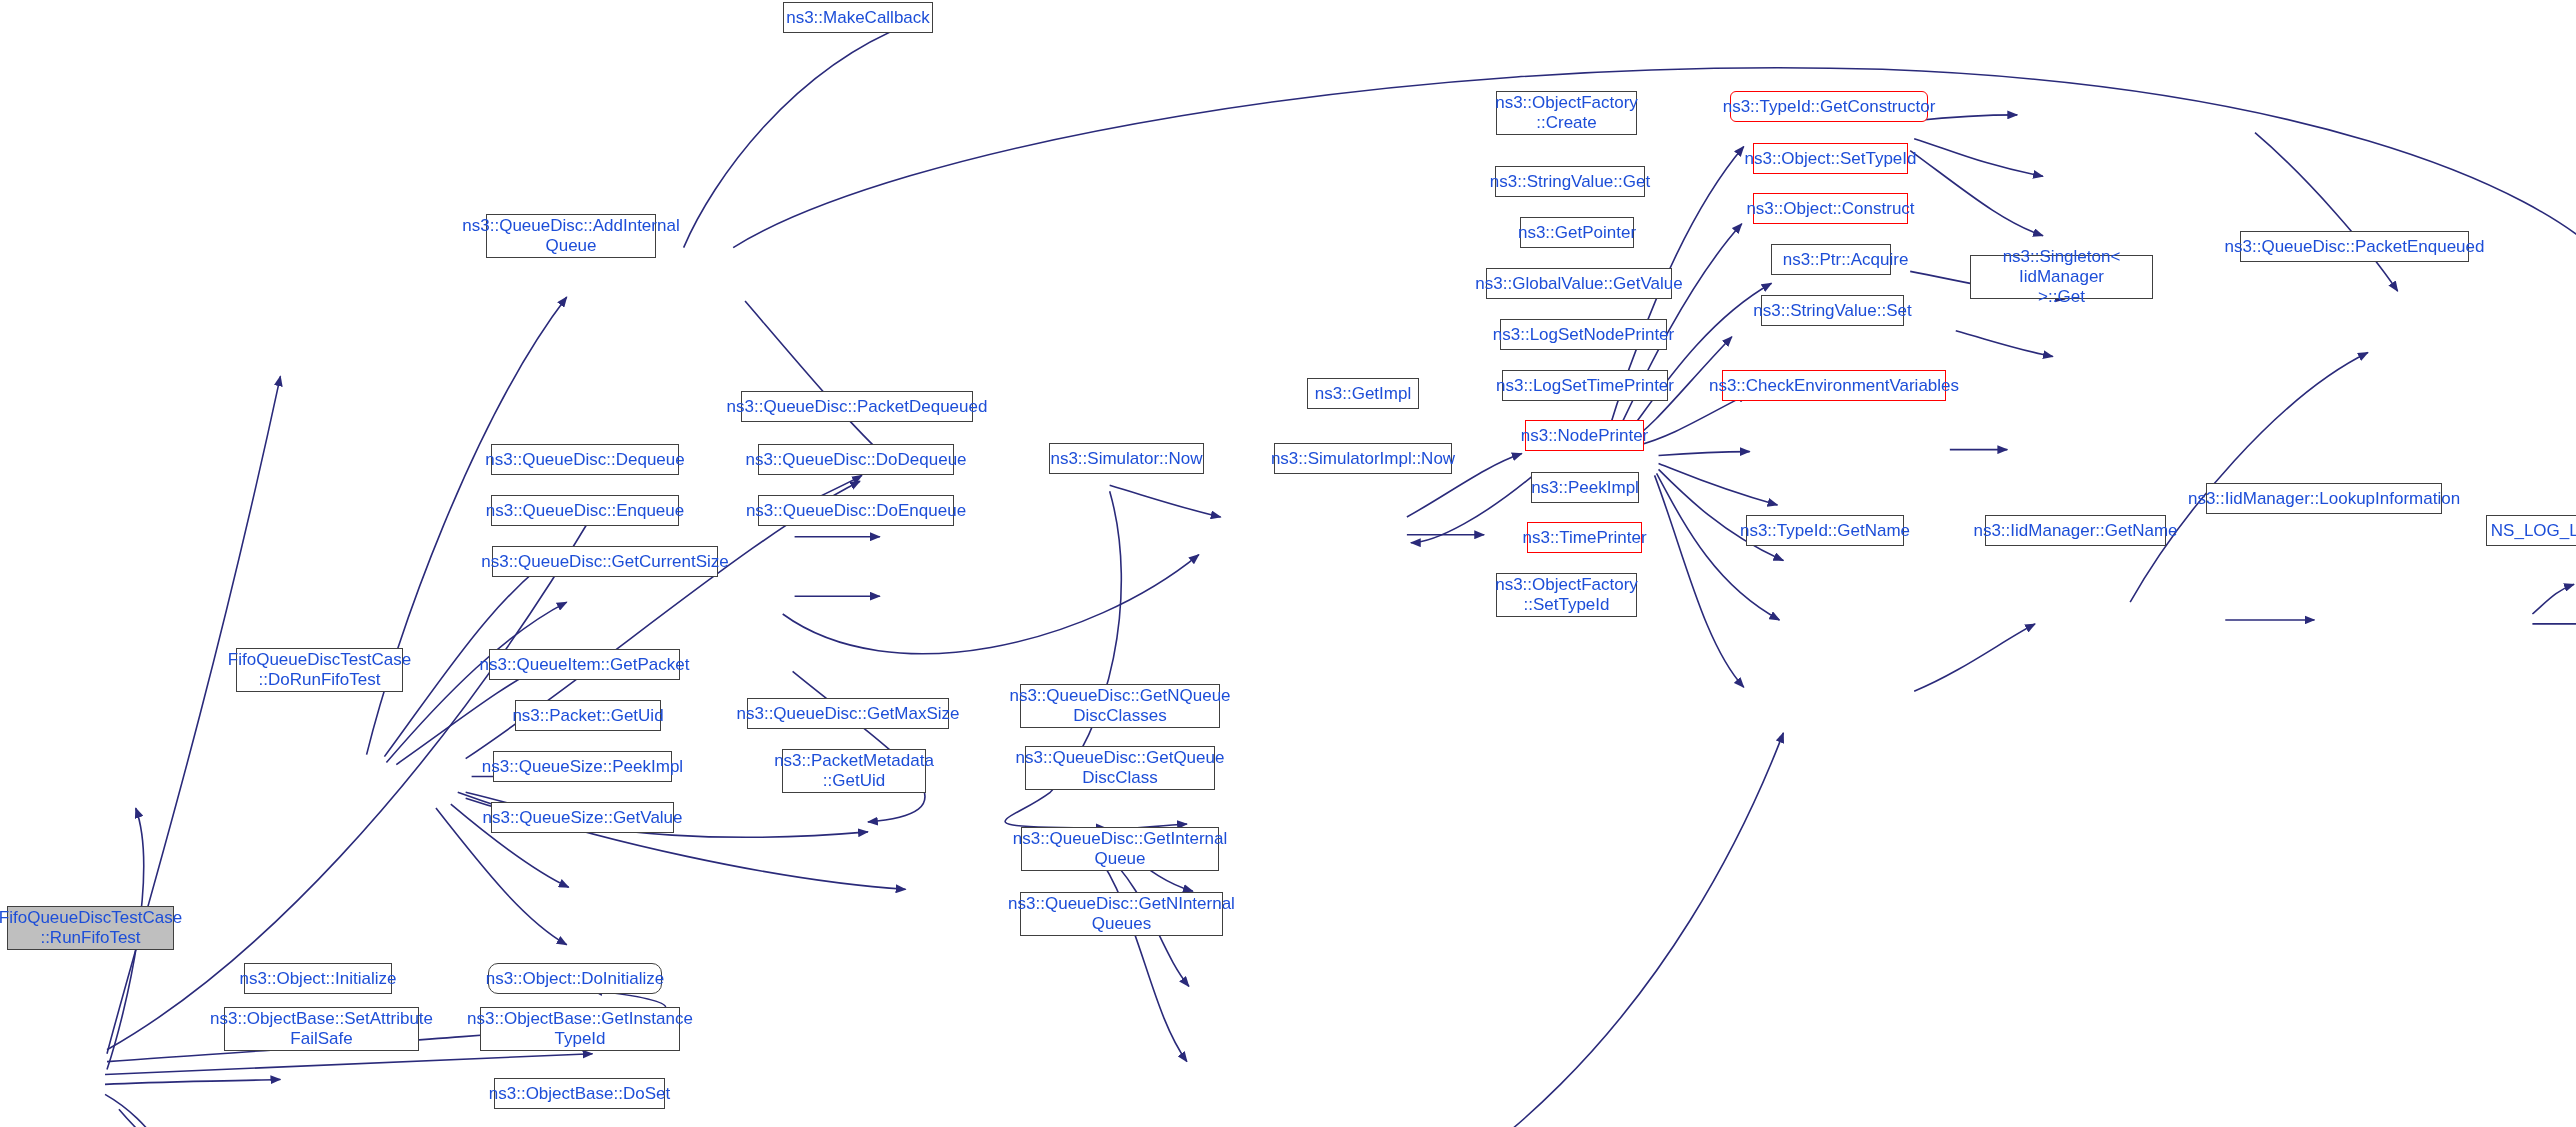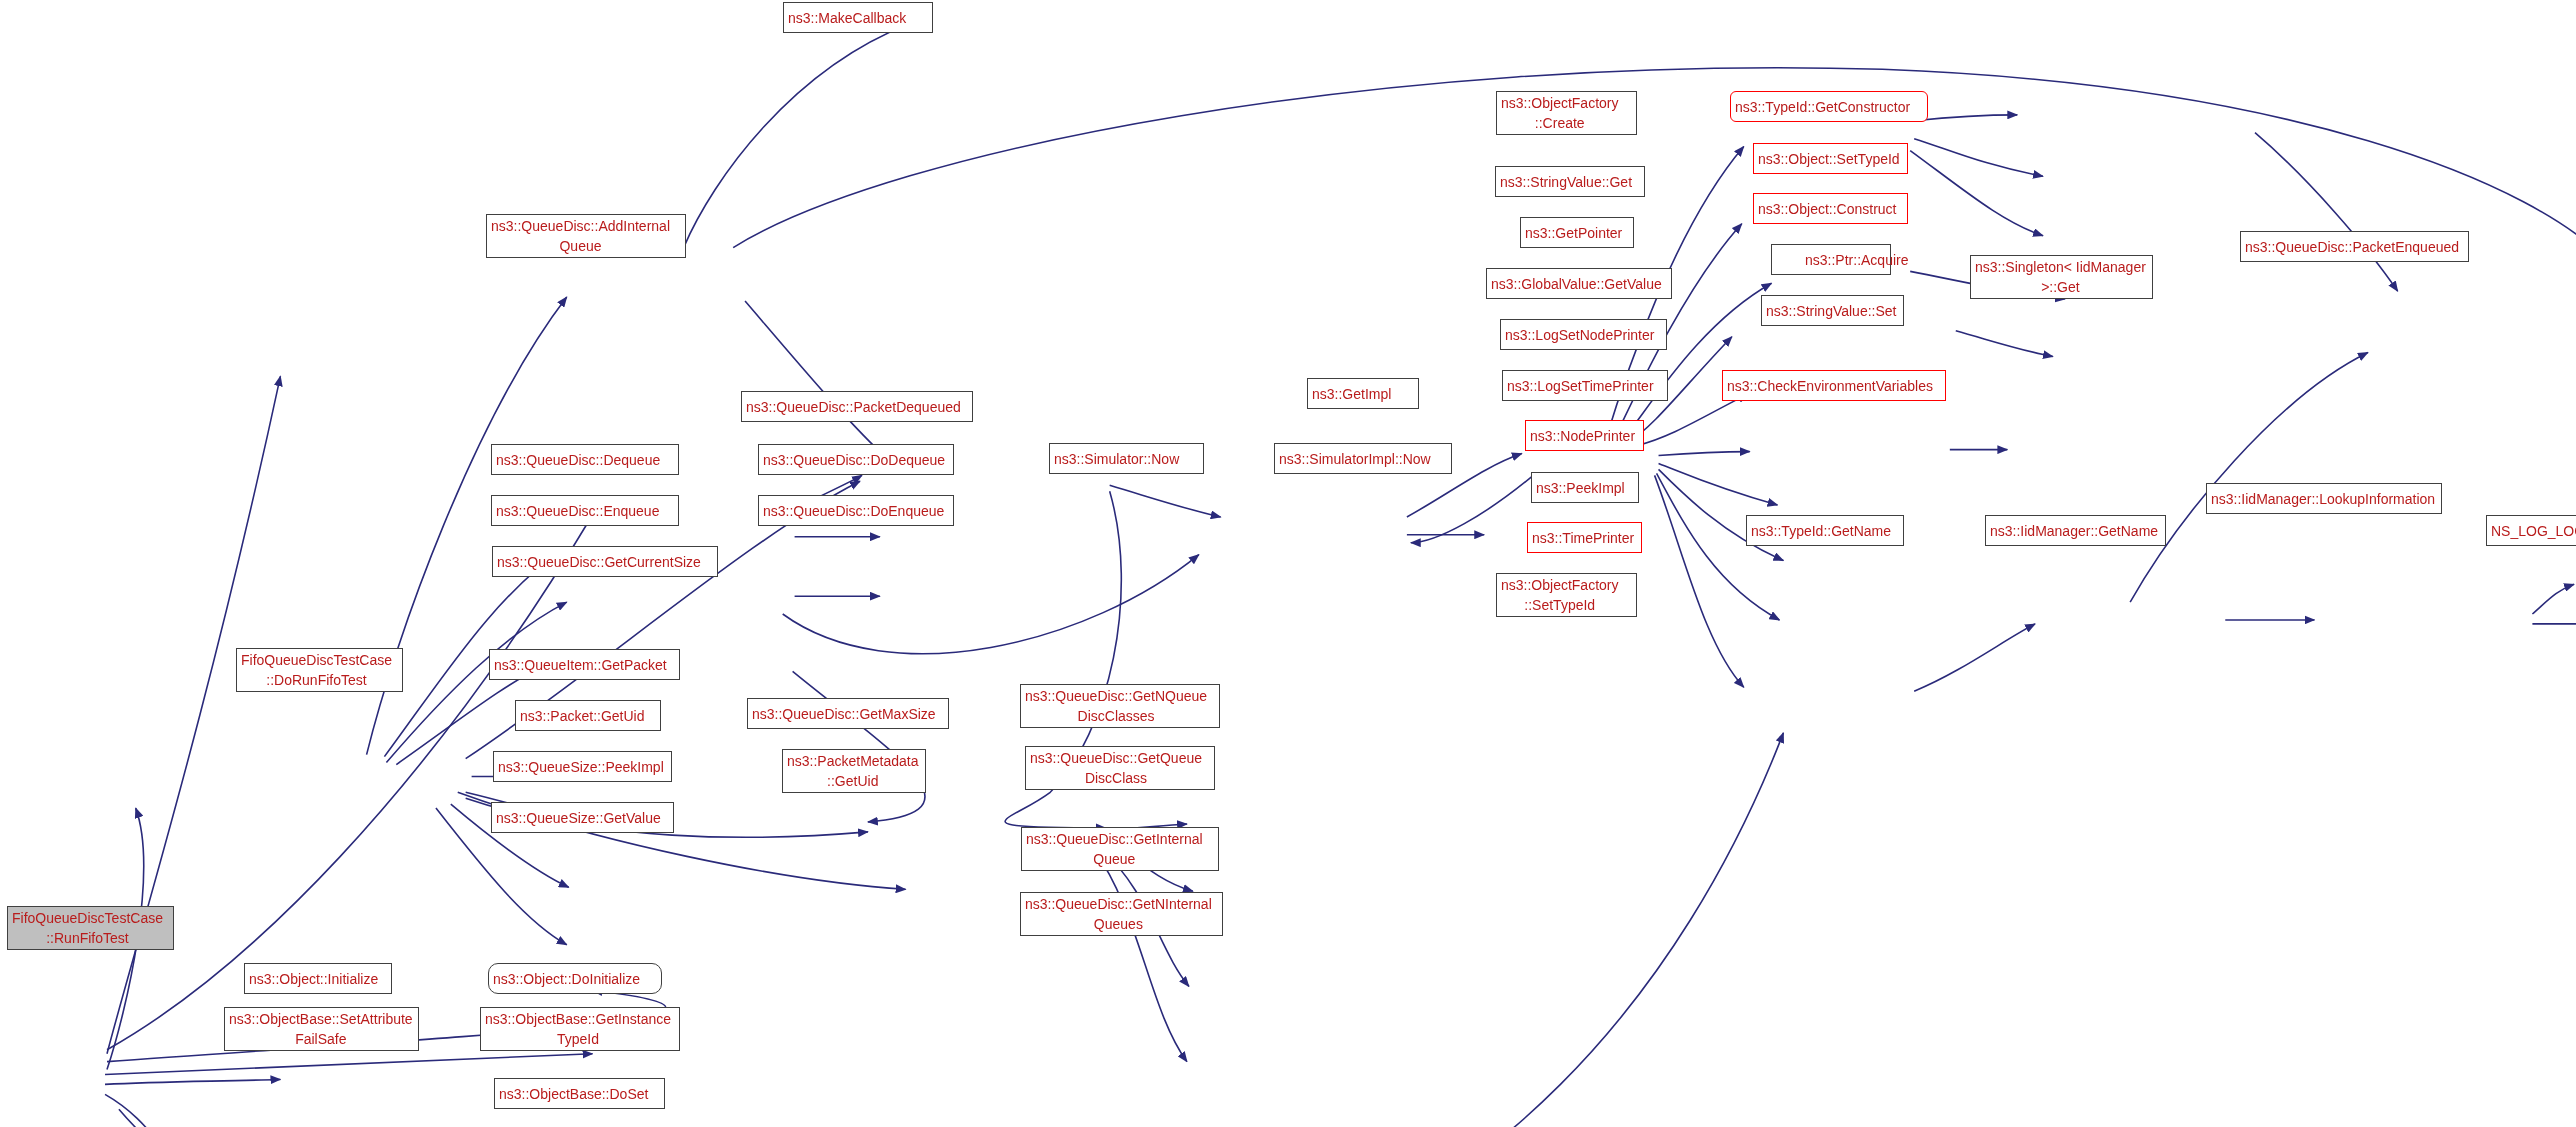--- a/index.html
+++ b/index.html
@@ -7,26 +7,26 @@
     position:relative;
     width:2576px;height:1127px;
     background:#ffffff;
     font-family:"Liberation Sans","DejaVu Sans",sans-serif;
     overflow:hidden;
   }
   svg#edges{position:absolute;left:0;top:0;width:2576px;height:1127px;}
   .node{
     position:absolute;
     box-sizing:border-box;
-    display:flex;align-items:center;justify-content:flex-start;
+    display:flex;align-items:center;justify-content:center;
     text-align:center;
     background:#ffffff;
     border:1px solid #404040;
-    color:#b91c1c;
-    font-size:14px;
+    color:#1d4ed8;
+    font-size:17px;
     line-height:20px;
     white-space:pre-line;
     letter-spacing:0px;
     z-index:5;
   }
   .node.red{border:1px solid #ff0000;}
   .node.cur{background:#bfbfbf;border:1px solid #404040;}
   .node span{display:block;padding:0 4px;}
 </style>
 </head>
@@ -124,21 +124,21 @@
 
       <path d="M2882,596 C2900,604 2915,614 2928,620"></path>
 
       <path d="M2740,308 C2820,400 2910,540 2968,600"></path>
     </g>
   </svg>
 <div class="node cur" style="left: 7px; top: 906px; width: 167px; height: 44px;"><span>FifoQueueDiscTestCase
 ::RunFifoTest</span></div>
     <div class="node" style="left: 236px; top: 648px; width: 167px; height: 44px;"><span>FifoQueueDiscTestCase
 ::DoRunFifoTest</span></div>
-    <div class="node" style="left: 486px; top: 214px; width: 200px; height: 44px;"><span>ns3::QueueDisc::AddInternal
+    <div class="node" style="left: 486px; top: 214px; width: 170px; height: 44px;"><span>ns3::QueueDisc::AddInternal
 Queue</span></div>
     <div class="node" style="left: 783px; top: 2px; width: 150px; height: 31px;"><span>ns3::MakeCallback</span></div>
     <div class="node" style="left: 741px; top: 391px; width: 232px; height: 31px;"><span>ns3::QueueDisc::PacketDequeued</span></div>
     <div class="node" style="left: 491px; top: 444px; width: 188px; height: 31px;"><span>ns3::QueueDisc::Dequeue</span></div>
     <div class="node" style="left: 758px; top: 444px; width: 196px; height: 31px;"><span>ns3::QueueDisc::DoDequeue</span></div>
     <div class="node" style="left: 491px; top: 495px; width: 188px; height: 31px;"><span>ns3::QueueDisc::Enqueue</span></div>
     <div class="node" style="left: 758px; top: 495px; width: 196px; height: 31px;"><span>ns3::QueueDisc::DoEnqueue</span></div>
     <div class="node" style="left: 473px; top: 546px; width: 226px; height: 31px; margin-left: 19px;"><span>ns3::QueueDisc::GetCurrentSize</span></div>
     <div class="node" style="left: 489px; top: 649px; width: 191px; height: 31px;"><span>ns3::QueueItem::GetPacket</span></div>
     <div class="node" style="left: 515px; top: 700px; width: 146px; height: 31px;"><span>ns3::Packet::GetUid</span></div>

